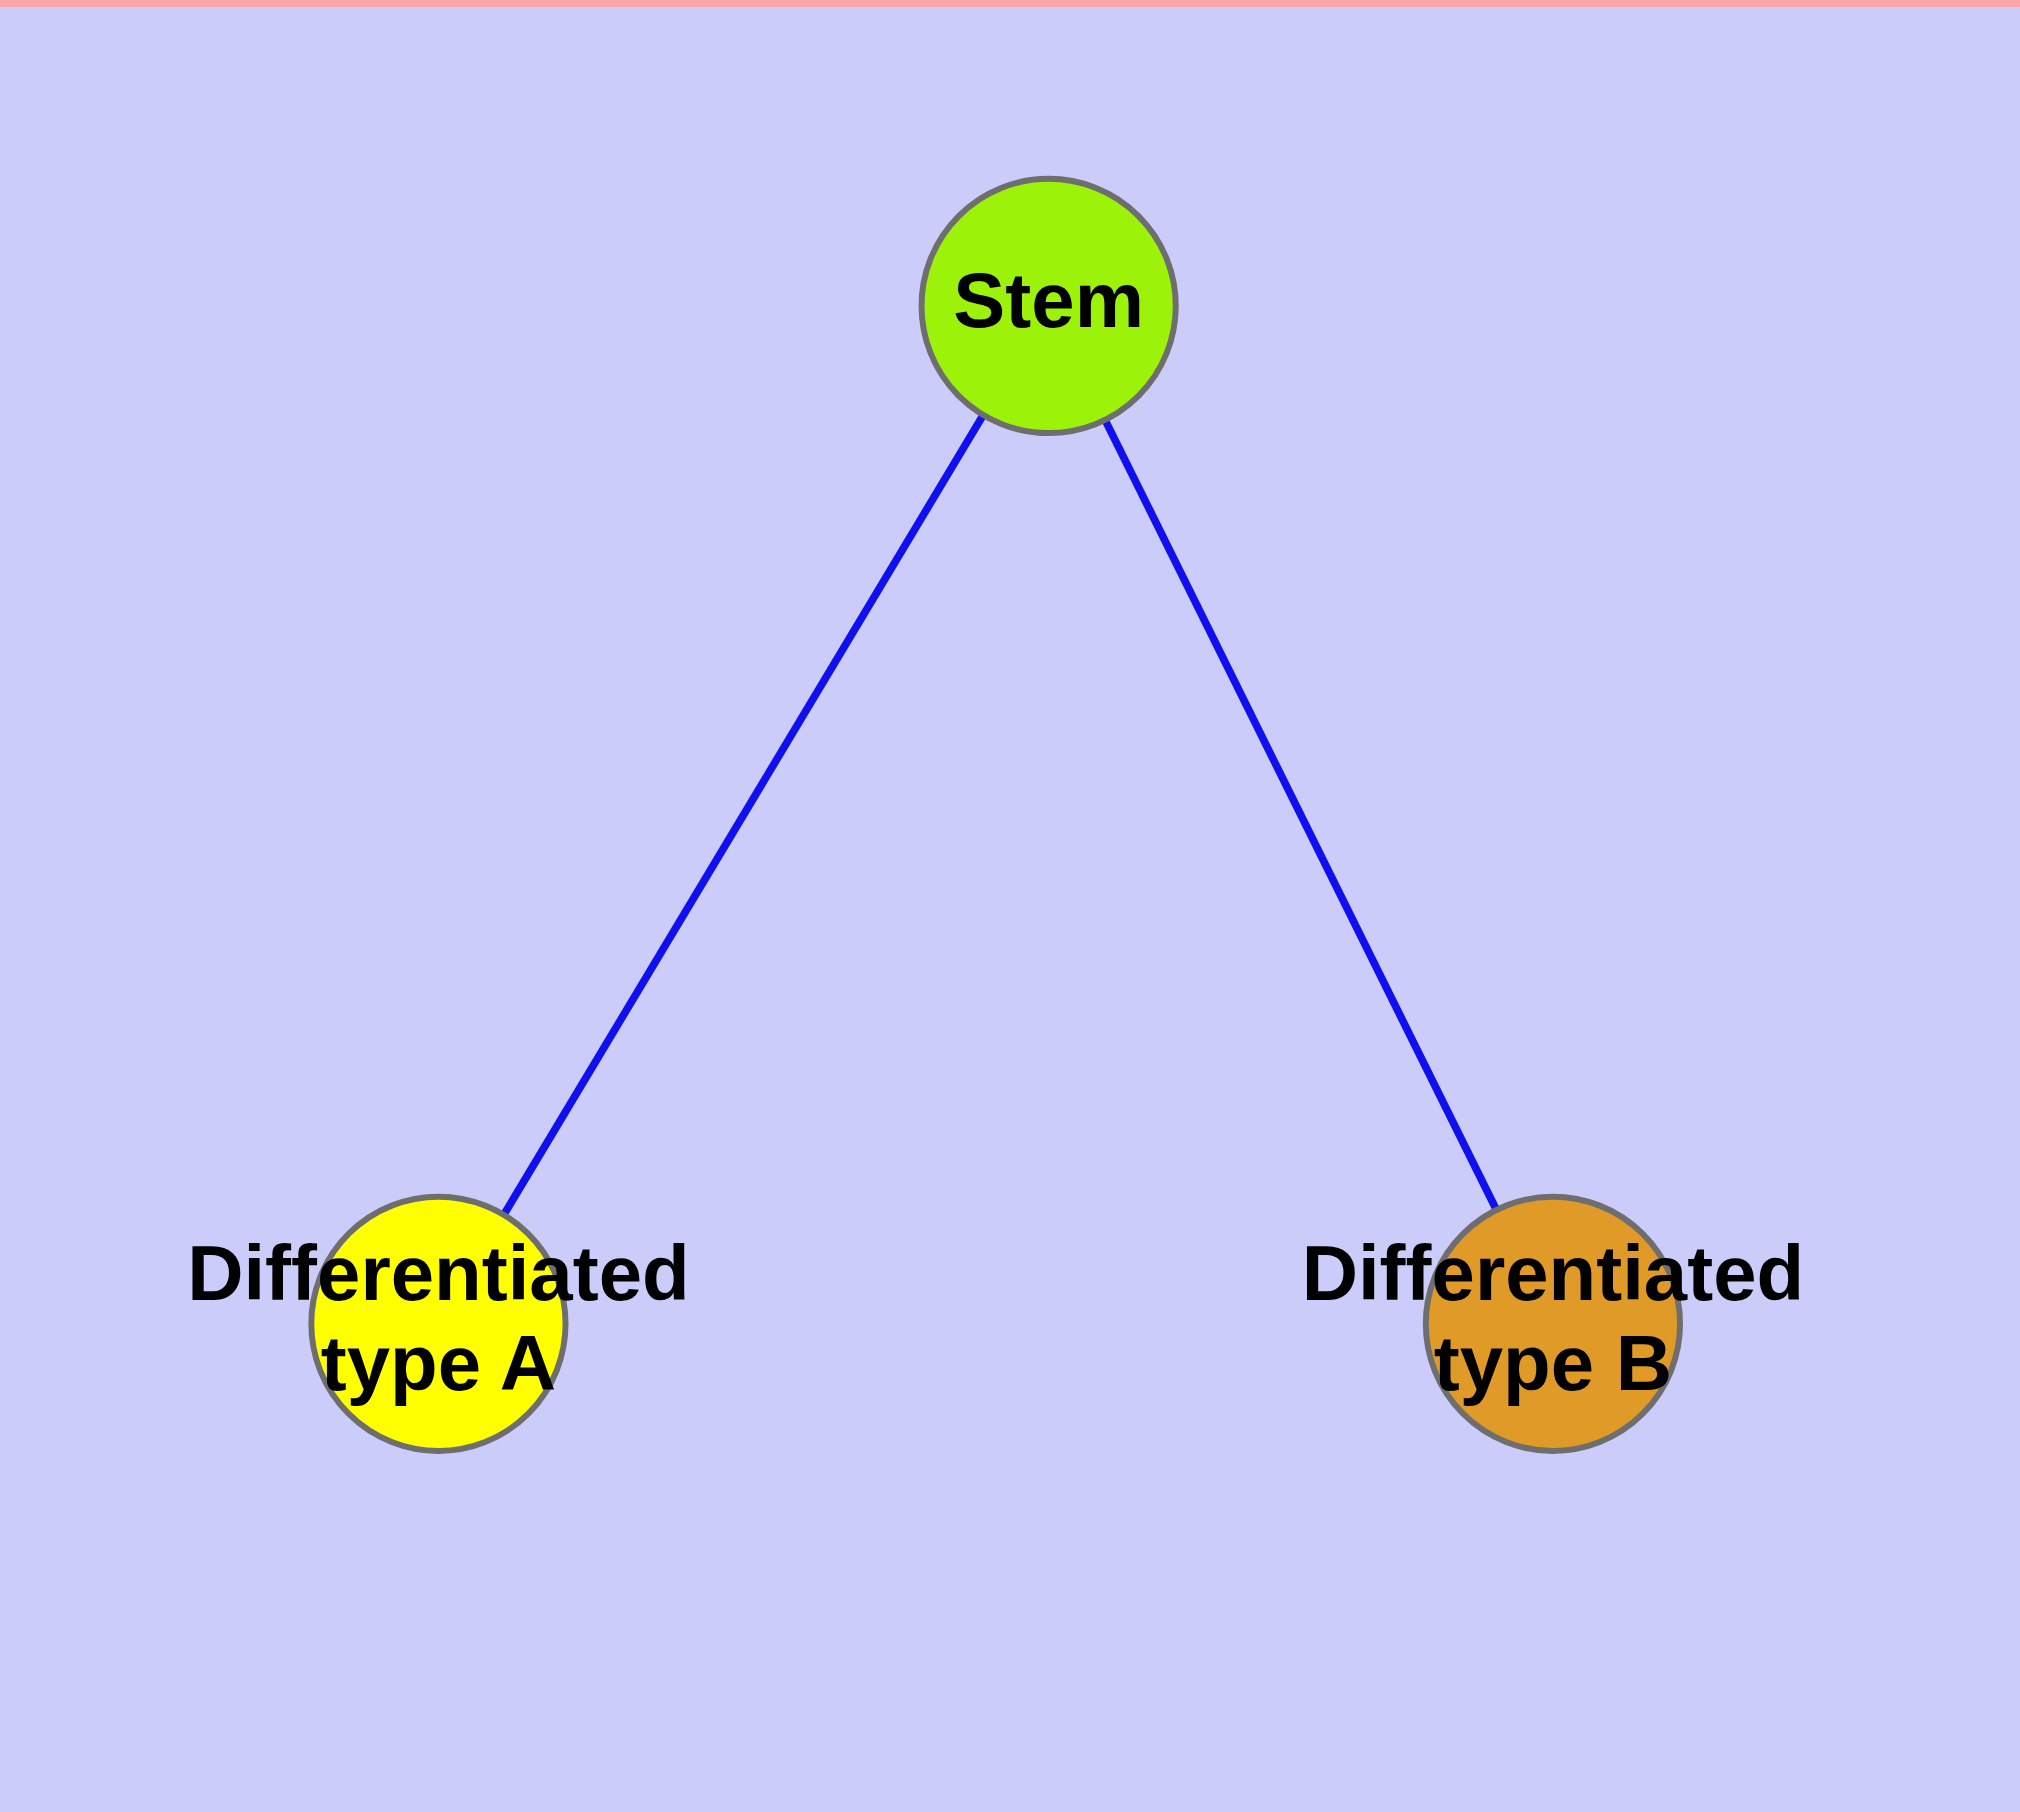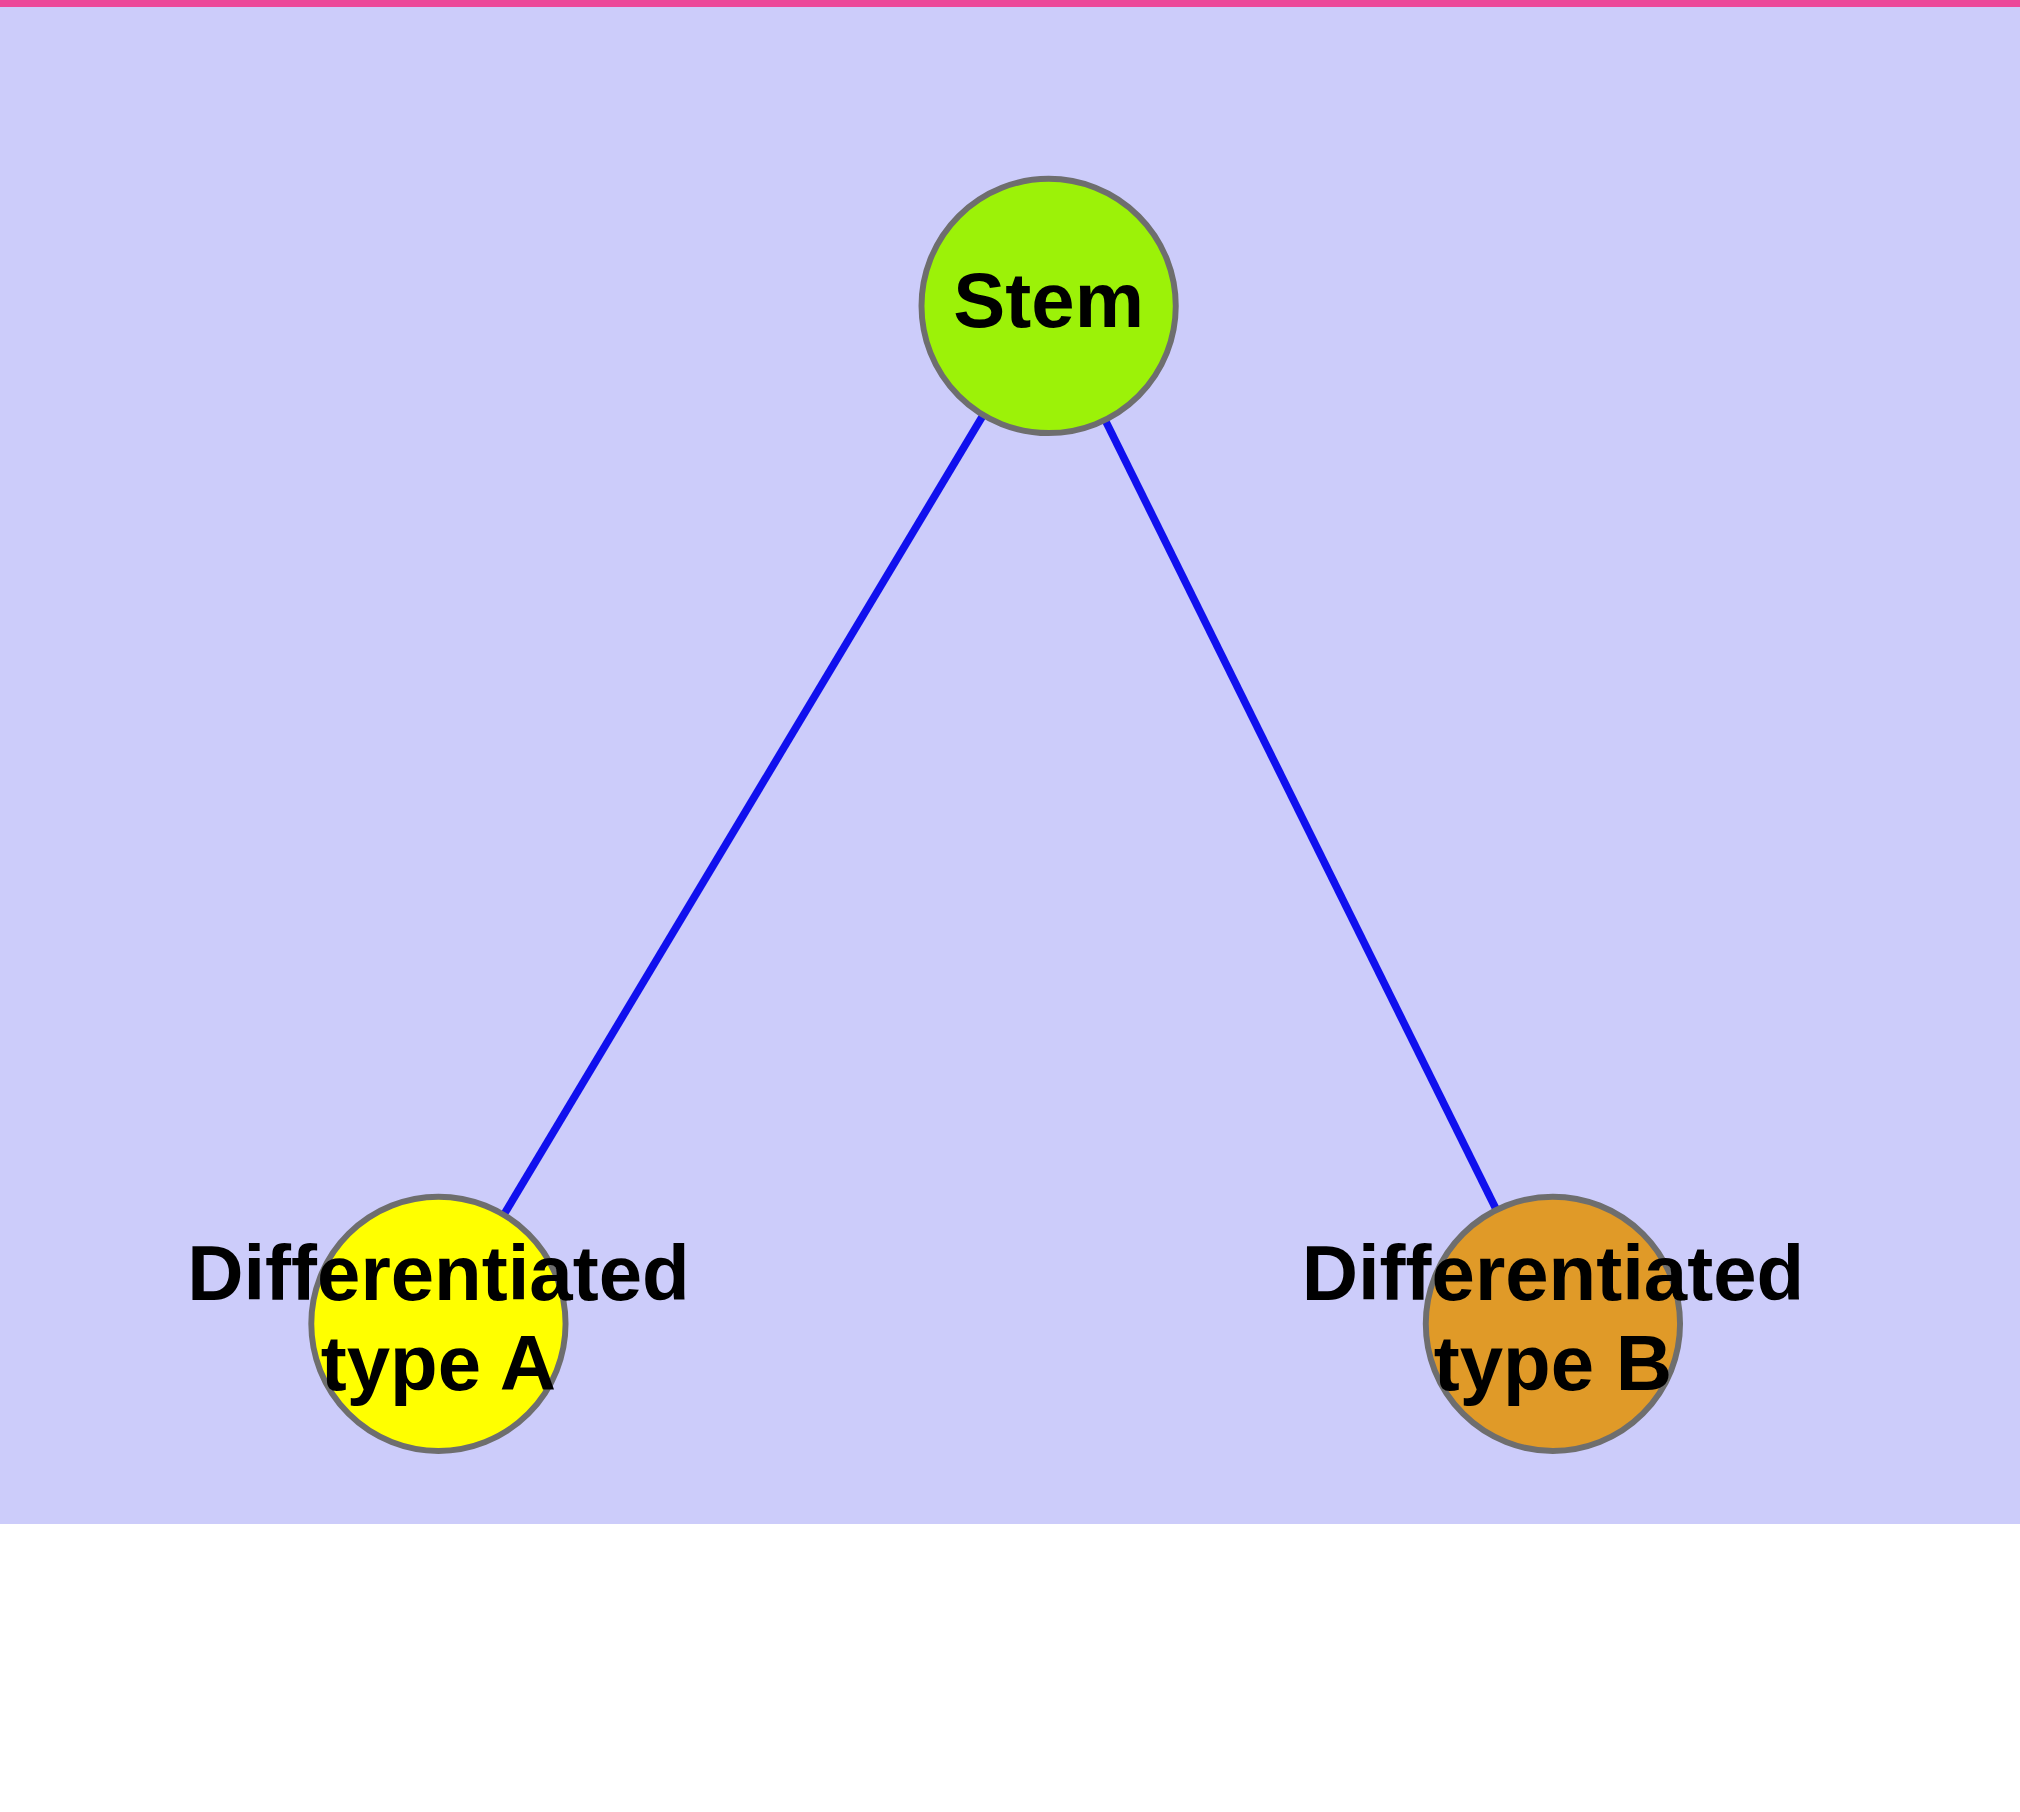--- a/index.html
+++ b/index.html
@@ -6,23 +6,23 @@
     margin: 0;
     padding: 0;
     background: #ffffff;
   }
   body {
     font-family: "Liberation Sans", sans-serif;
   }
   #stage {
     position: relative;
     width: 2021px;
-    height: 1524px;
+    height: 1812px;
     overflow: hidden;
-    background: #ec4899;
+    background: #fca5a5;
   }
   #canvas-bg {
     position: absolute;
     left: 0;
     top: 6.8px;
     width: 2021px;
     height: 1805px;
     background: #ccccfa;
   }
   #graph-svg {

